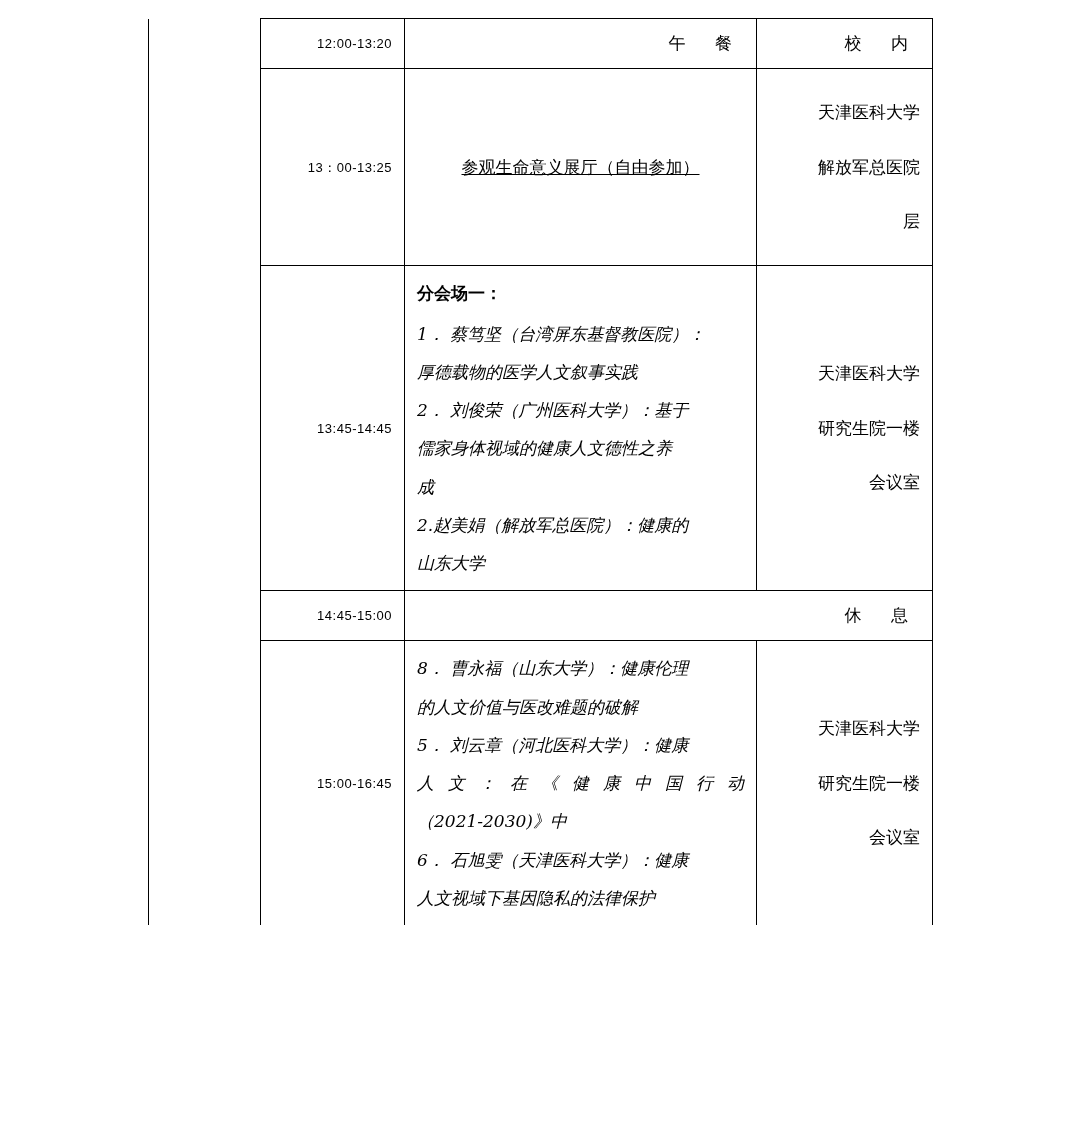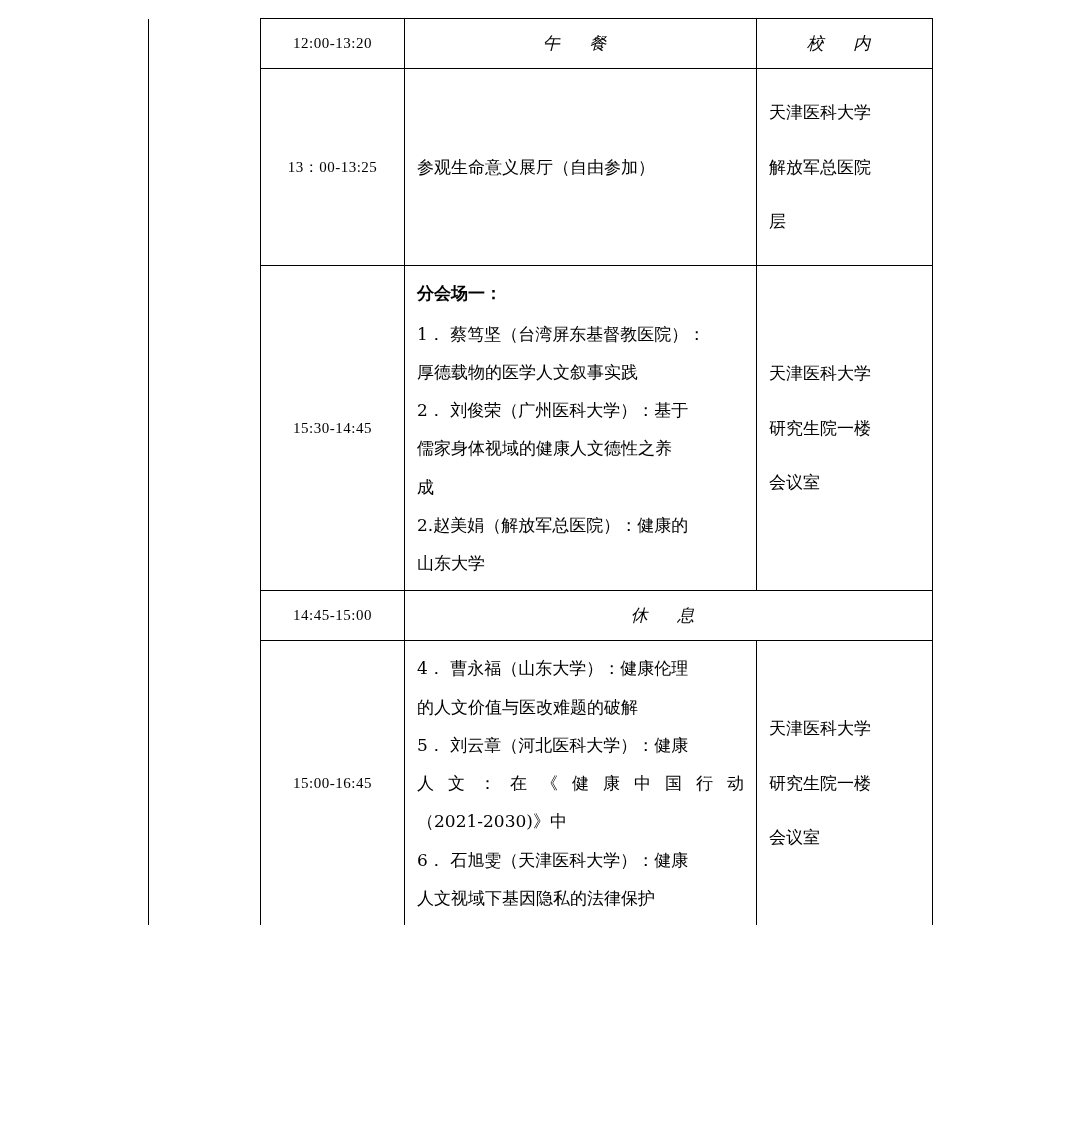--- a/index.html
+++ b/index.html
@@ -38,51 +38,51 @@
   col.c-time   { width: 144px; }
   col.c-topic  { width: 352px; }
   col.c-venue  { width: 176px; }
 
   .cell-inner {
     padding: 8px 12px;
     line-height: 1.95;
     font-size: 17px;
   }
   .time {
-    text-align: center;
-    font-family: Liberation Serif, serif;
-    font-size: 15px;
+    text-align: right;
+    font-family: Liberation Sans, sans-serif;
+    font-size: 13px;
     letter-spacing: 0.5px;
     white-space: nowrap;
   }
   .venue {
-    text-align: left;
+    text-align: right;
     font-size: 17px;
     line-height: 2.2;
   }
   .center-wide {
-    text-align: center;
+    text-align: right;
     font-size: 17px;
     letter-spacing: 12px;
     padding-left: 12px;
-    font-style: italic;
   }
   .topic {
     font-size: 17px;
     line-height: 2.25;
     text-align: justify;
     text-justify: inter-ideograph;
   }
   .topic .head {
     font-weight: bold;
     display: block;
     margin-bottom: 2px;
   }
   .topic p {
     margin: 0;
+    font-style: italic;
   }
   .topic p.just {
     text-align: justify;
     text-align-last: justify;
   }
   .spacer-cell {
     border-top: none !important;
     border-bottom: none !important;
     border-left: 1px solid #000000;
     border-right: 1px solid #000000;
@@ -113,34 +113,34 @@
         <td>
           <div class="cell-inner center-wide">校 内</div>
         </td>
       </tr>
 
       <tr>
         <td>
           <div class="cell-inner time">13：00-13:25</div>
         </td>
         <td>
-          <div class="cell-inner topic" style="">参观生命意义展厅（自由参加）</div>
+          <div class="cell-inner topic" style="text-align:center;text-decoration:underline;">参观生命意义展厅（自由参加）</div>
         </td>
         <td>
           <div class="cell-inner venue">
             <p>天津医科大学</p>
             <p>解放军总医院</p>
             <p>层</p>
           </div>
         </td>
       </tr>
 
       <tr>
         <td>
-          <div class="cell-inner time">15:30-14:45</div>
+          <div class="cell-inner time">13:45-14:45</div>
         </td>
         <td>
           <div class="cell-inner topic">
             <span class="head">分会场一：</span>
             <p>1． 蔡笃坚（台湾屏东基督教医院）：</p>
             <p>厚德载物的医学人文叙事实践</p>
             <p>2． 刘俊荣（广州医科大学）：基于</p>
             <p>儒家身体视域的健康人文德性之养</p>
             <p>成</p>
             <p>2.赵美娟（解放军总医院）：健康的</p>
@@ -164,21 +164,21 @@
           <div class="cell-inner center-wide">休 息</div>
         </td>
       </tr>
 
       <tr>
         <td class="noborder-bottom">
           <div class="cell-inner time">15:00-16:45</div>
         </td>
         <td class="noborder-bottom">
           <div class="cell-inner topic">
-            <p>4． 曹永福（山东大学）：健康伦理</p>
+            <p>8． 曹永福（山东大学）：健康伦理</p>
             <p>的人文价值与医改难题的破解</p>
             <p>5． 刘云章（河北医科大学）：健康</p>
             <p class="just">人 文 ： 在 《 健 康 中 国 行 动</p>
             <p>（2021-2030)》中</p>
             <p>6． 石旭雯（天津医科大学）：健康</p>
             <p>人文视域下基因隐私的法律保护</p>
           </div>
         </td>
         <td class="noborder-bottom">
           <div class="cell-inner venue">

